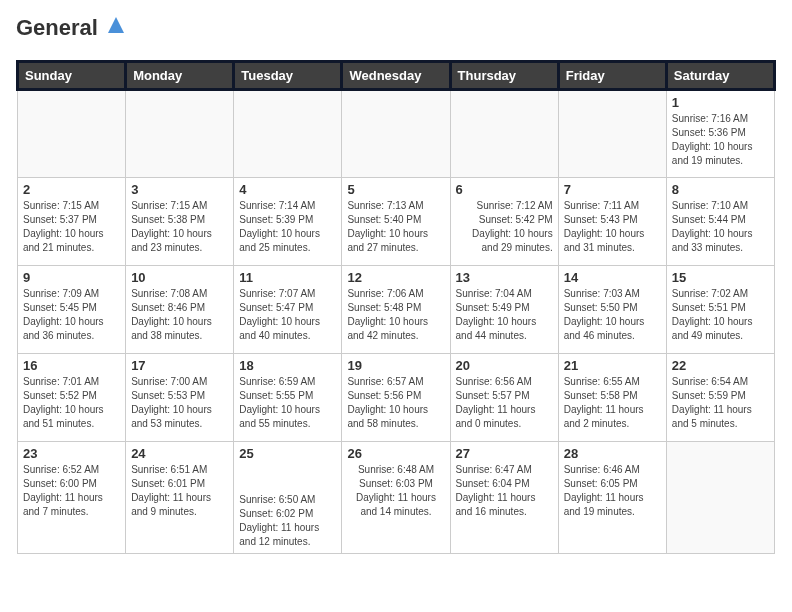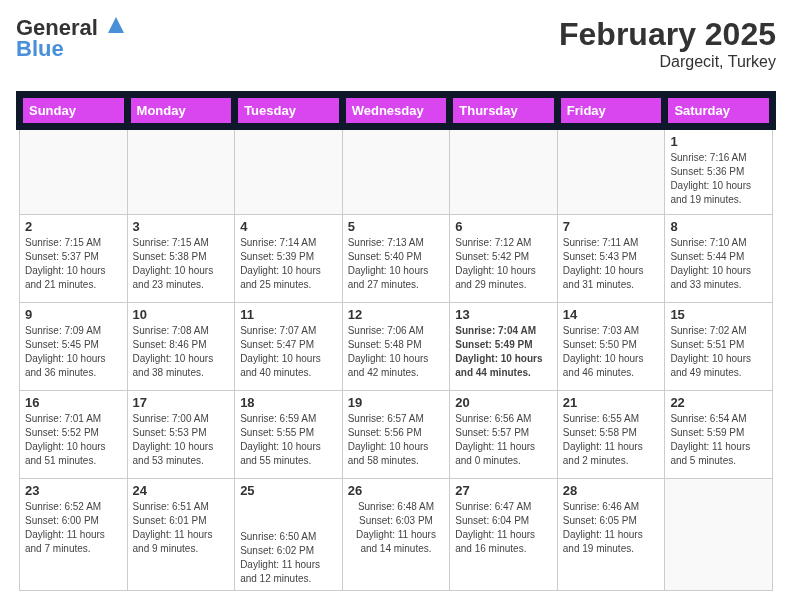--- a/index.html
+++ b/index.html
@@ -44,27 +44,27 @@
       font-size: 16px;
       font-weight: normal;
       color: #333;
     }
     .calendar {
       width: 100%;
       border-collapse: collapse;
       border: 1px solid #ccc;
     }
     .calendar th {
-      background-color: #d946ef;
+      background-color: #404040;
       color: #fff;
       font-size: 13px;
       font-weight: bold;
       padding: 5px 6px;
       text-align: left;
-      border: 7px solid #0f172a;
+      border: 3px solid #0f172a;
     }
     .calendar td {
       width: calc(100% / 7);
       vertical-align: top;
       padding: 4px 5px;
       border: 1px solid #ccc;
       font-size: 9.5px;
       color: #333;
       background: #fff;
       height: 90px;
@@ -93,26 +93,21 @@
 <div class="header">
   <div class="logo">
     <div>
       <div style="display:flex;align-items:center;">
         <span class="logo-text">General
           <svg class="logo-icon" viewBox="0 0 20 20" xmlns="http://www.w3.org/2000/svg">
             <polygon points="2,18 10,2 18,18" fill="#4a90d9"></polygon>
           </svg>
         </span>
       </div>
-      <div style="font-size:22px;font-weight:bold;color:#4a90d9;margin-top:-4px;">Blue</div>
     </div>
-  </div>
-  <div class="title-block">
-    <h1>February 2025</h1>
-    <h2>Dargecit, Turkey</h2>
   </div>
 </div>
 
 <table class="calendar">
   <thead>
     <tr>
     <th>Sunday</th>
         <th>Monday</th>
         <th>Tuesday</th>
         <th>Wednesday</th>
@@ -161,21 +156,21 @@
         </td>
         <td>
           <span class="day-num">5</span>
           <div class="day-info" style="white-space: pre-line;">Sunrise: 7:13 AM
 Sunset: 5:40 PM
 Daylight: 10 hours
 and 27 minutes.</div>
         </td>
         <td>
           <span class="day-num">6</span>
-          <div class="day-info" style="white-space: pre-line;">Sunrise: 7:12 AM
+          <div class="day-info" style="white-space: pre-line; text-align: right;">Sunrise: 7:12 AM
 Sunset: 5:42 PM
 Daylight: 10 hours
 and 29 minutes.</div>
         </td>
         <td>
           <span class="day-num">7</span>
           <div class="day-info" style="white-space: pre-line;">Sunrise: 7:11 AM
 Sunset: 5:43 PM
 Daylight: 10 hours
 and 31 minutes.</div>
@@ -212,21 +207,21 @@
         </td>
         <td>
           <span class="day-num">12</span>
           <div class="day-info" style="white-space: pre-line;">Sunrise: 7:06 AM
 Sunset: 5:48 PM
 Daylight: 10 hours
 and 42 minutes.</div>
         </td>
         <td>
           <span class="day-num">13</span>
-          <div class="day-info" style="white-space: pre-line; font-weight: bold;">Sunrise: 7:04 AM
+          <div class="day-info" style="white-space: pre-line;">Sunrise: 7:04 AM
 Sunset: 5:49 PM
 Daylight: 10 hours
 and 44 minutes.</div>
         </td>
         <td>
           <span class="day-num">14</span>
           <div class="day-info" style="white-space: pre-line;">Sunrise: 7:03 AM
 Sunset: 5:50 PM
 Daylight: 10 hours
 and 46 minutes.</div>

